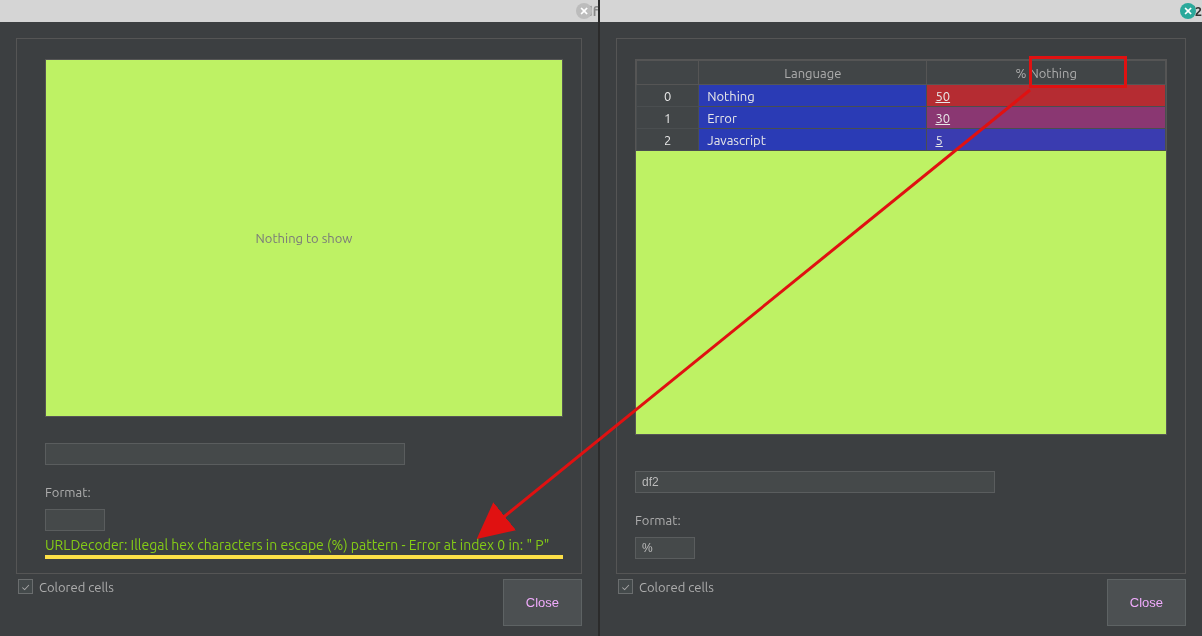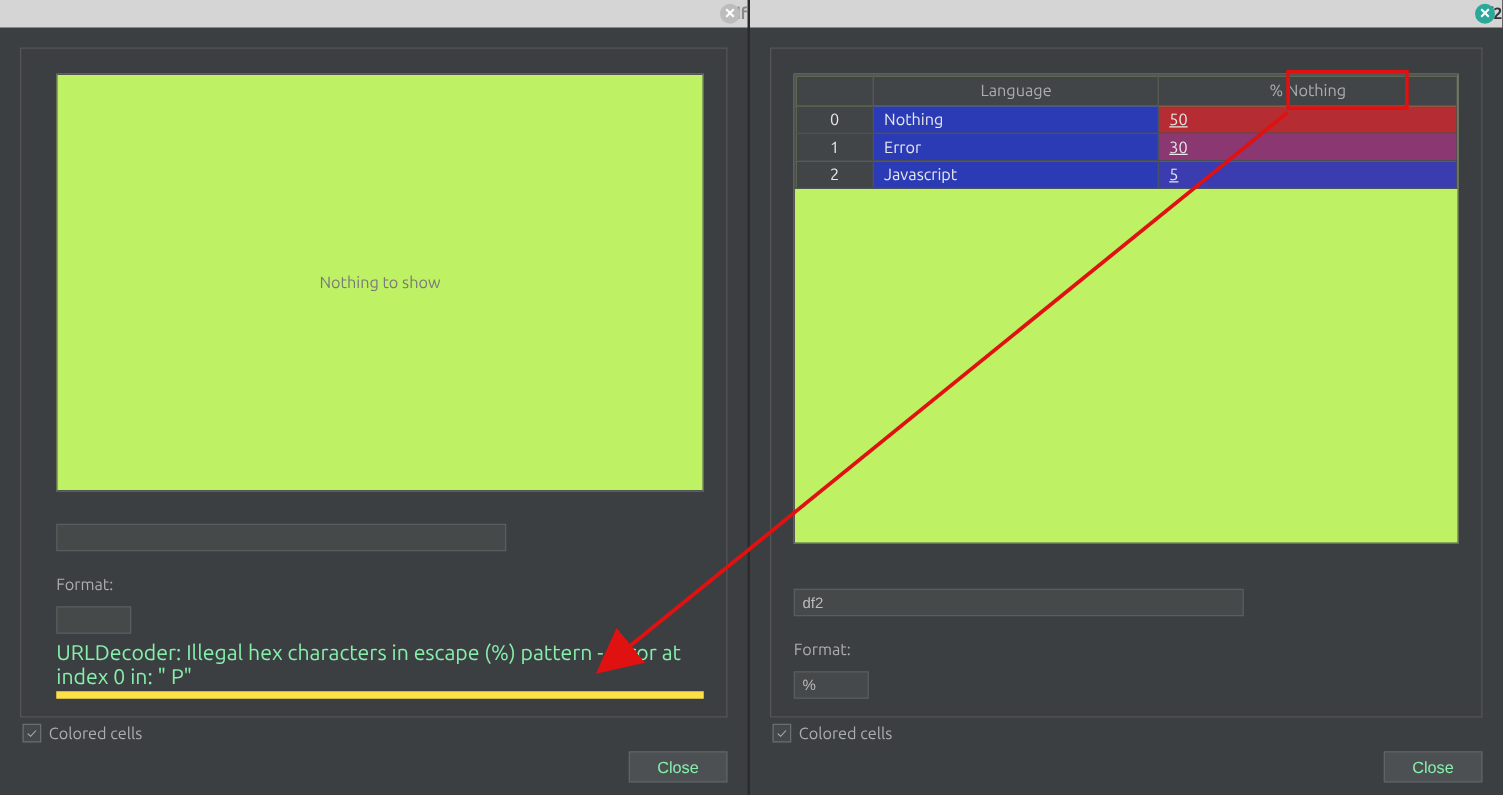--- a/index.html
+++ b/index.html
@@ -71,36 +71,36 @@
 .text-input {
   background: #45494a; border:1px solid #5a5d5e;
   height: 22px; color:#bbb; font-size:12px; padding:2px 6px;
 }
 .left-name-input { width: 360px; }
 .right-name-input { width: 360px; }
 .fmt-input { width: 60px; }
 .lbl { color:#adadad; font-size:13px; }
 .spacer { flex:1; }
 .err {
-  color:#86efac; font-size:17px; margin-top:6px;
-  border-bottom: 6px solid #fde047; padding-bottom:2px;
+  color:#84cc16; font-size:14px; margin-top:6px;
+  border-bottom: 4px solid #fde047; padding-bottom:2px;
   display:inline-block;
 }
 .checkbox-row {
   position:absolute; left:18px; bottom:42px;
   display:flex; align-items:center; gap:6px; color:#adadad; font-size:13px;
 }
 .cb {
   width:15px; height:15px; border:1px solid #6a6d6e; background:#43494a;
   display:flex; align-items:center; justify-content:center; color:#adadad; font-size:11px;
 }
 .btn-row { position:absolute; right:16px; bottom:10px; }
 .btn {
-  background:#4c5052; border:1px solid #5e6364; color:#86efac;
-  font-size:13px; padding:4px 22px; cursor:pointer;
+  background:#4c5052; border:1px solid #5e6364; color:#f0abfc;
+  font-size:13px; padding:15px 22px; cursor:pointer;
 }
 
 table.df { width:100%; border-collapse:collapse; font-size:13px; }
 table.df th {
   background:#414547; color:#adadad; font-weight:normal;
   border:1px solid #555; padding:3px 10px; text-align:center; height:24px;
 }
 table.df td {
   border:1px solid #4a4e50; padding:2px 8px; height:22px; color:#e8e8e8;
 }

